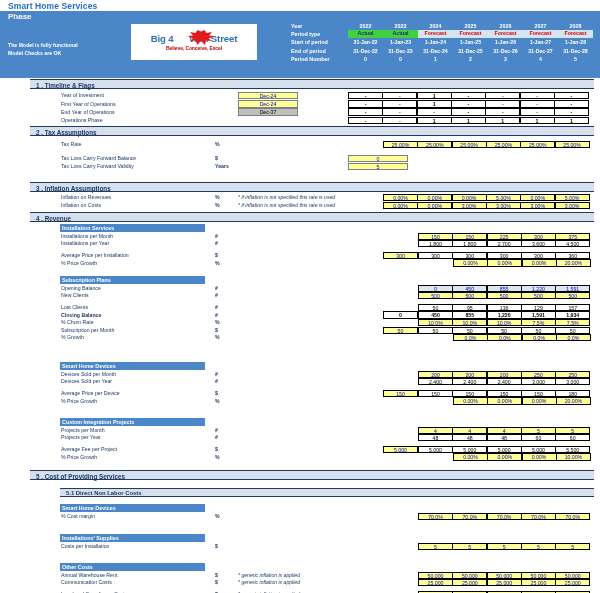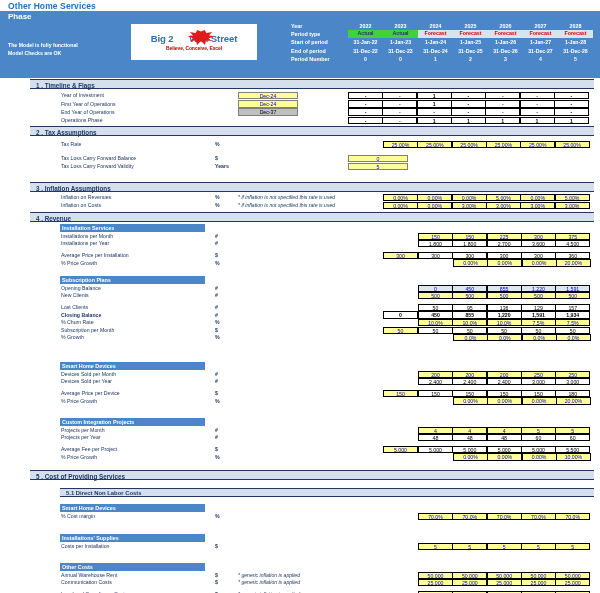--- a/index.html
+++ b/index.html
@@ -175,28 +175,28 @@
   .box.in { background: #ffff99; color: #0000c0; }
   .box.grey { background: #bfbfbf; color: #000000; }
 </style>
 </head>
 <body>
 
 <div id="page">
 
   <div class="banner"></div>
   <div class="title-bar"></div>
-  <div class="app-title">Other Home Services</div>
+  <div class="app-title">Smart Home Services</div>
   <div class="sub-title">Phase</div>
   <div class="note-line note1">The Model is fully functional</div>
   <div class="note-line note2">Model Checks are OK</div>
 
   <div class="logo-box">
     <div class="logo-main">
-      <span>Big 2</span>
+      <span>Big 4</span>
       <span style="opacity:0">__</span>
       <span>Wall Street</span>
       <svg class="logo-eagle" viewBox="0 0 60 32">
         <path fill="#e01b1b" d="M30 3 L37 0 L41 6 L52 4 L46 11 L57 12 L45 17 L52 22 L40 21 L38 30 L30 22 L22 30 L20 21 L8 22 L15 17 L3 12 L14 11 L8 4 L19 6 L23 0 Z"></path>
         <path fill="#e01b1b" d="M24 12 q6 -6 12 0 q-6 9 -12 0 Z"></path>
       </svg>
     </div>
     <div class="logo-tag">Believe, Conceive, Excel</div>
   </div>
 

